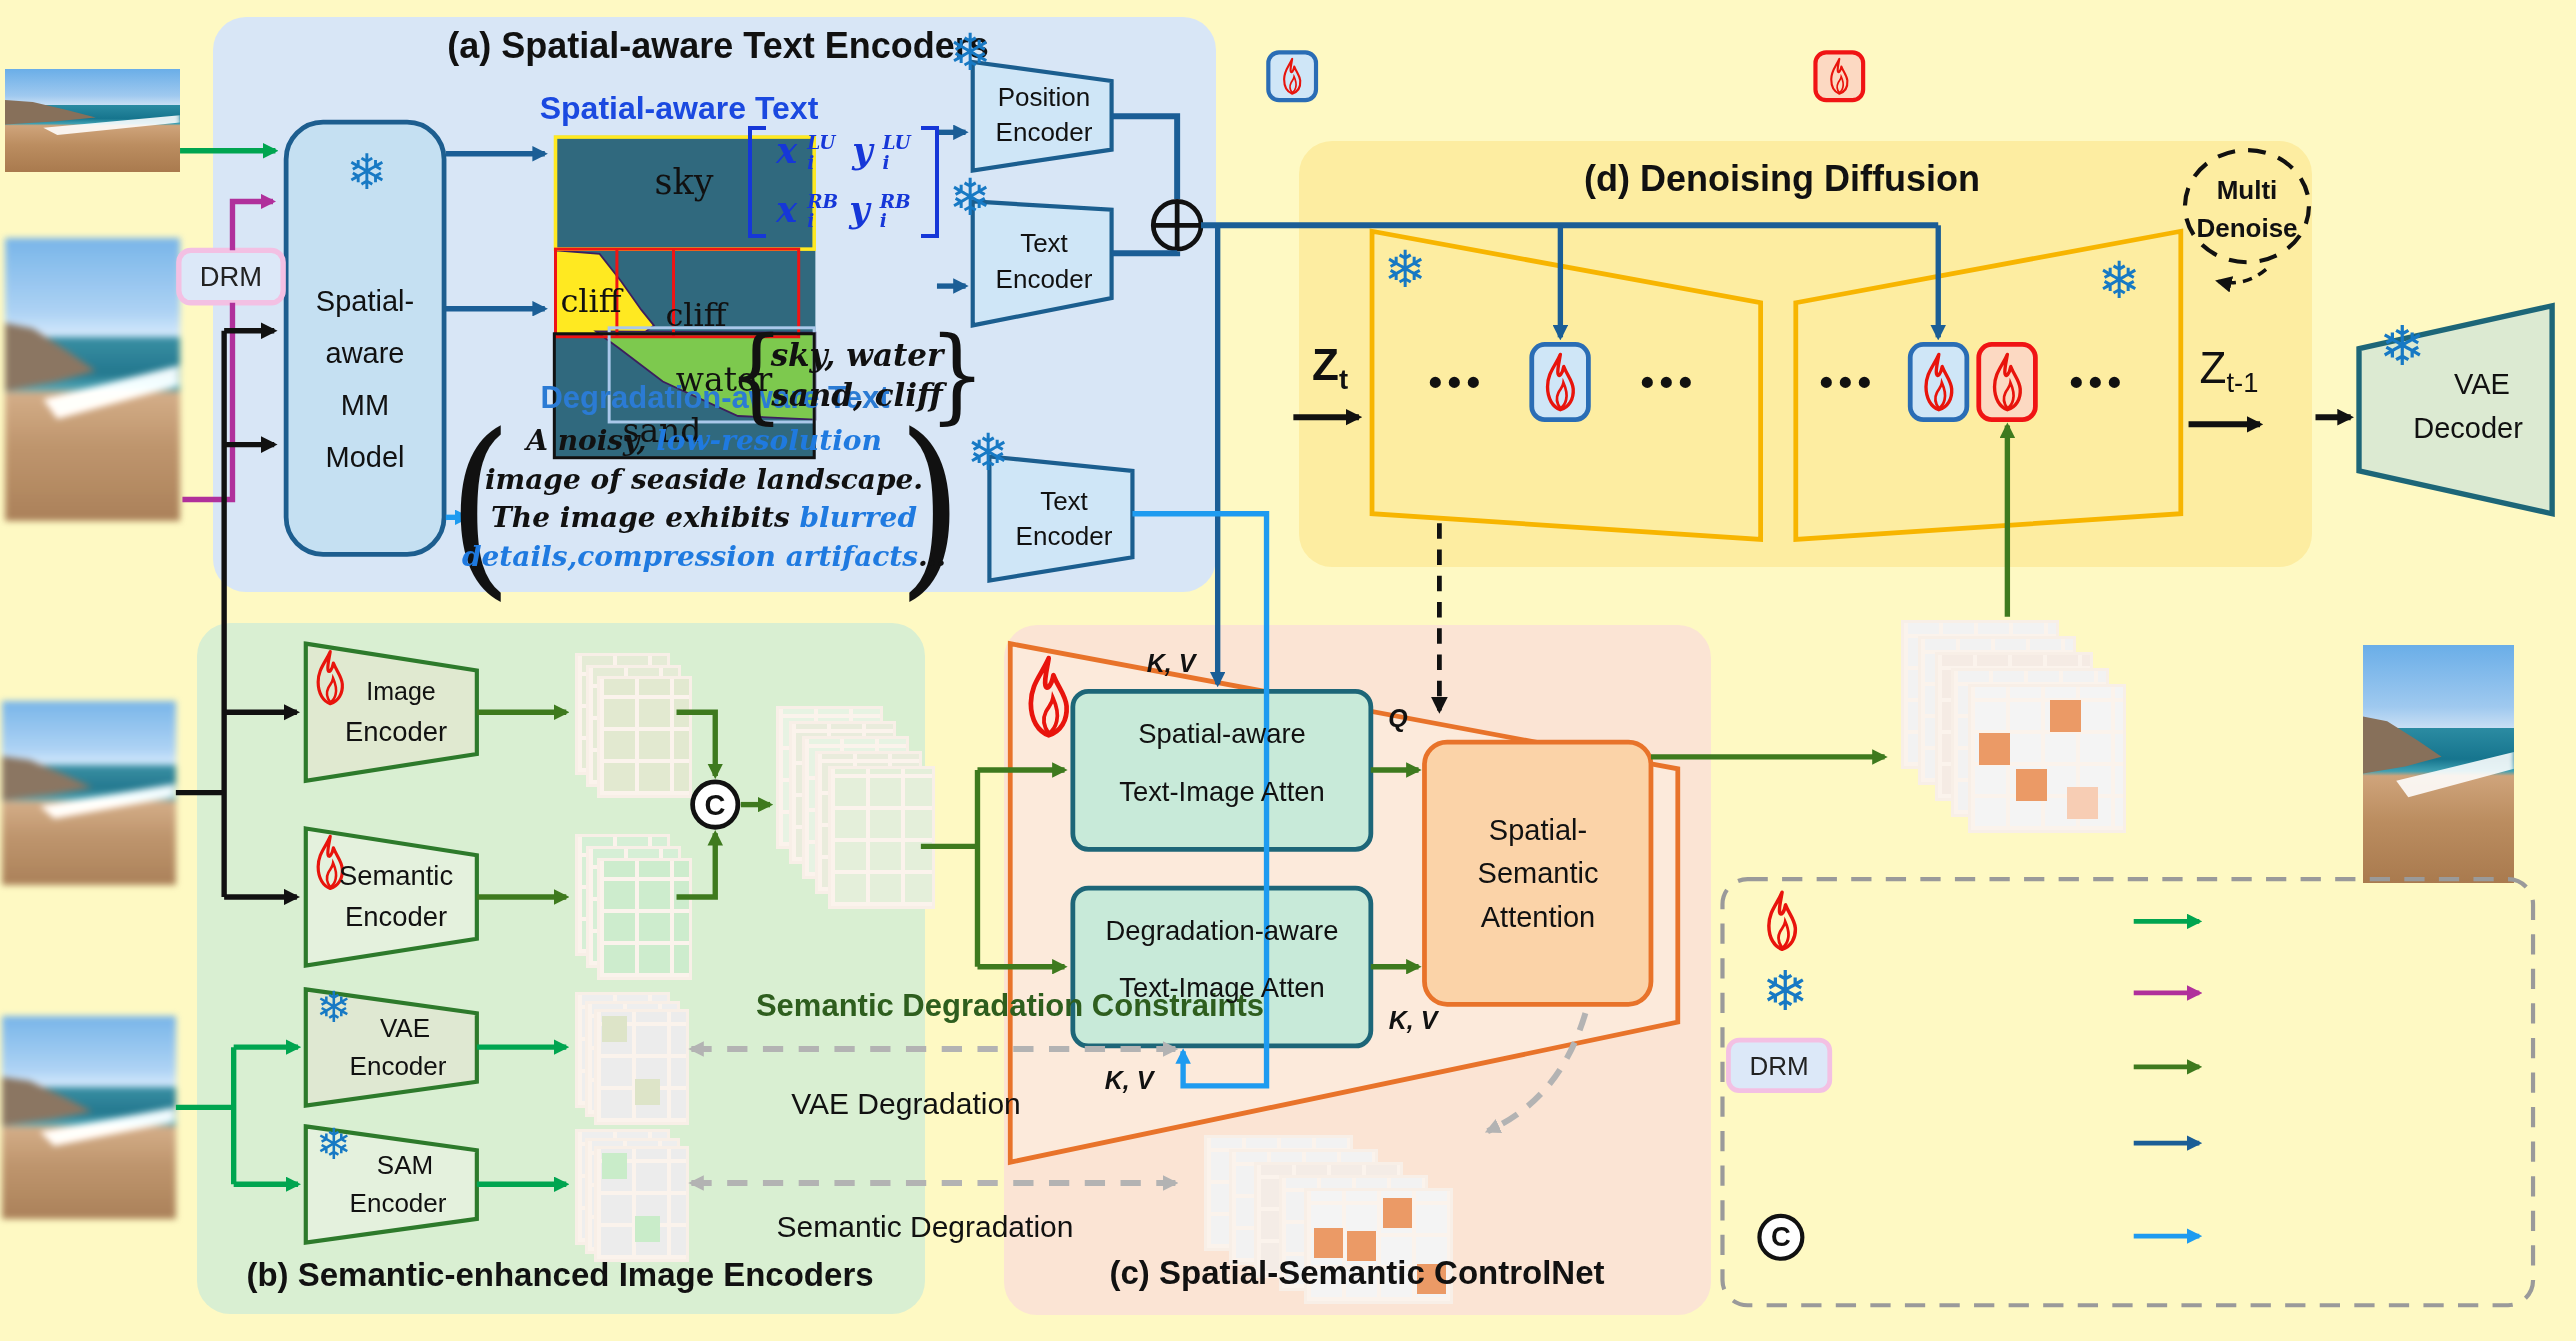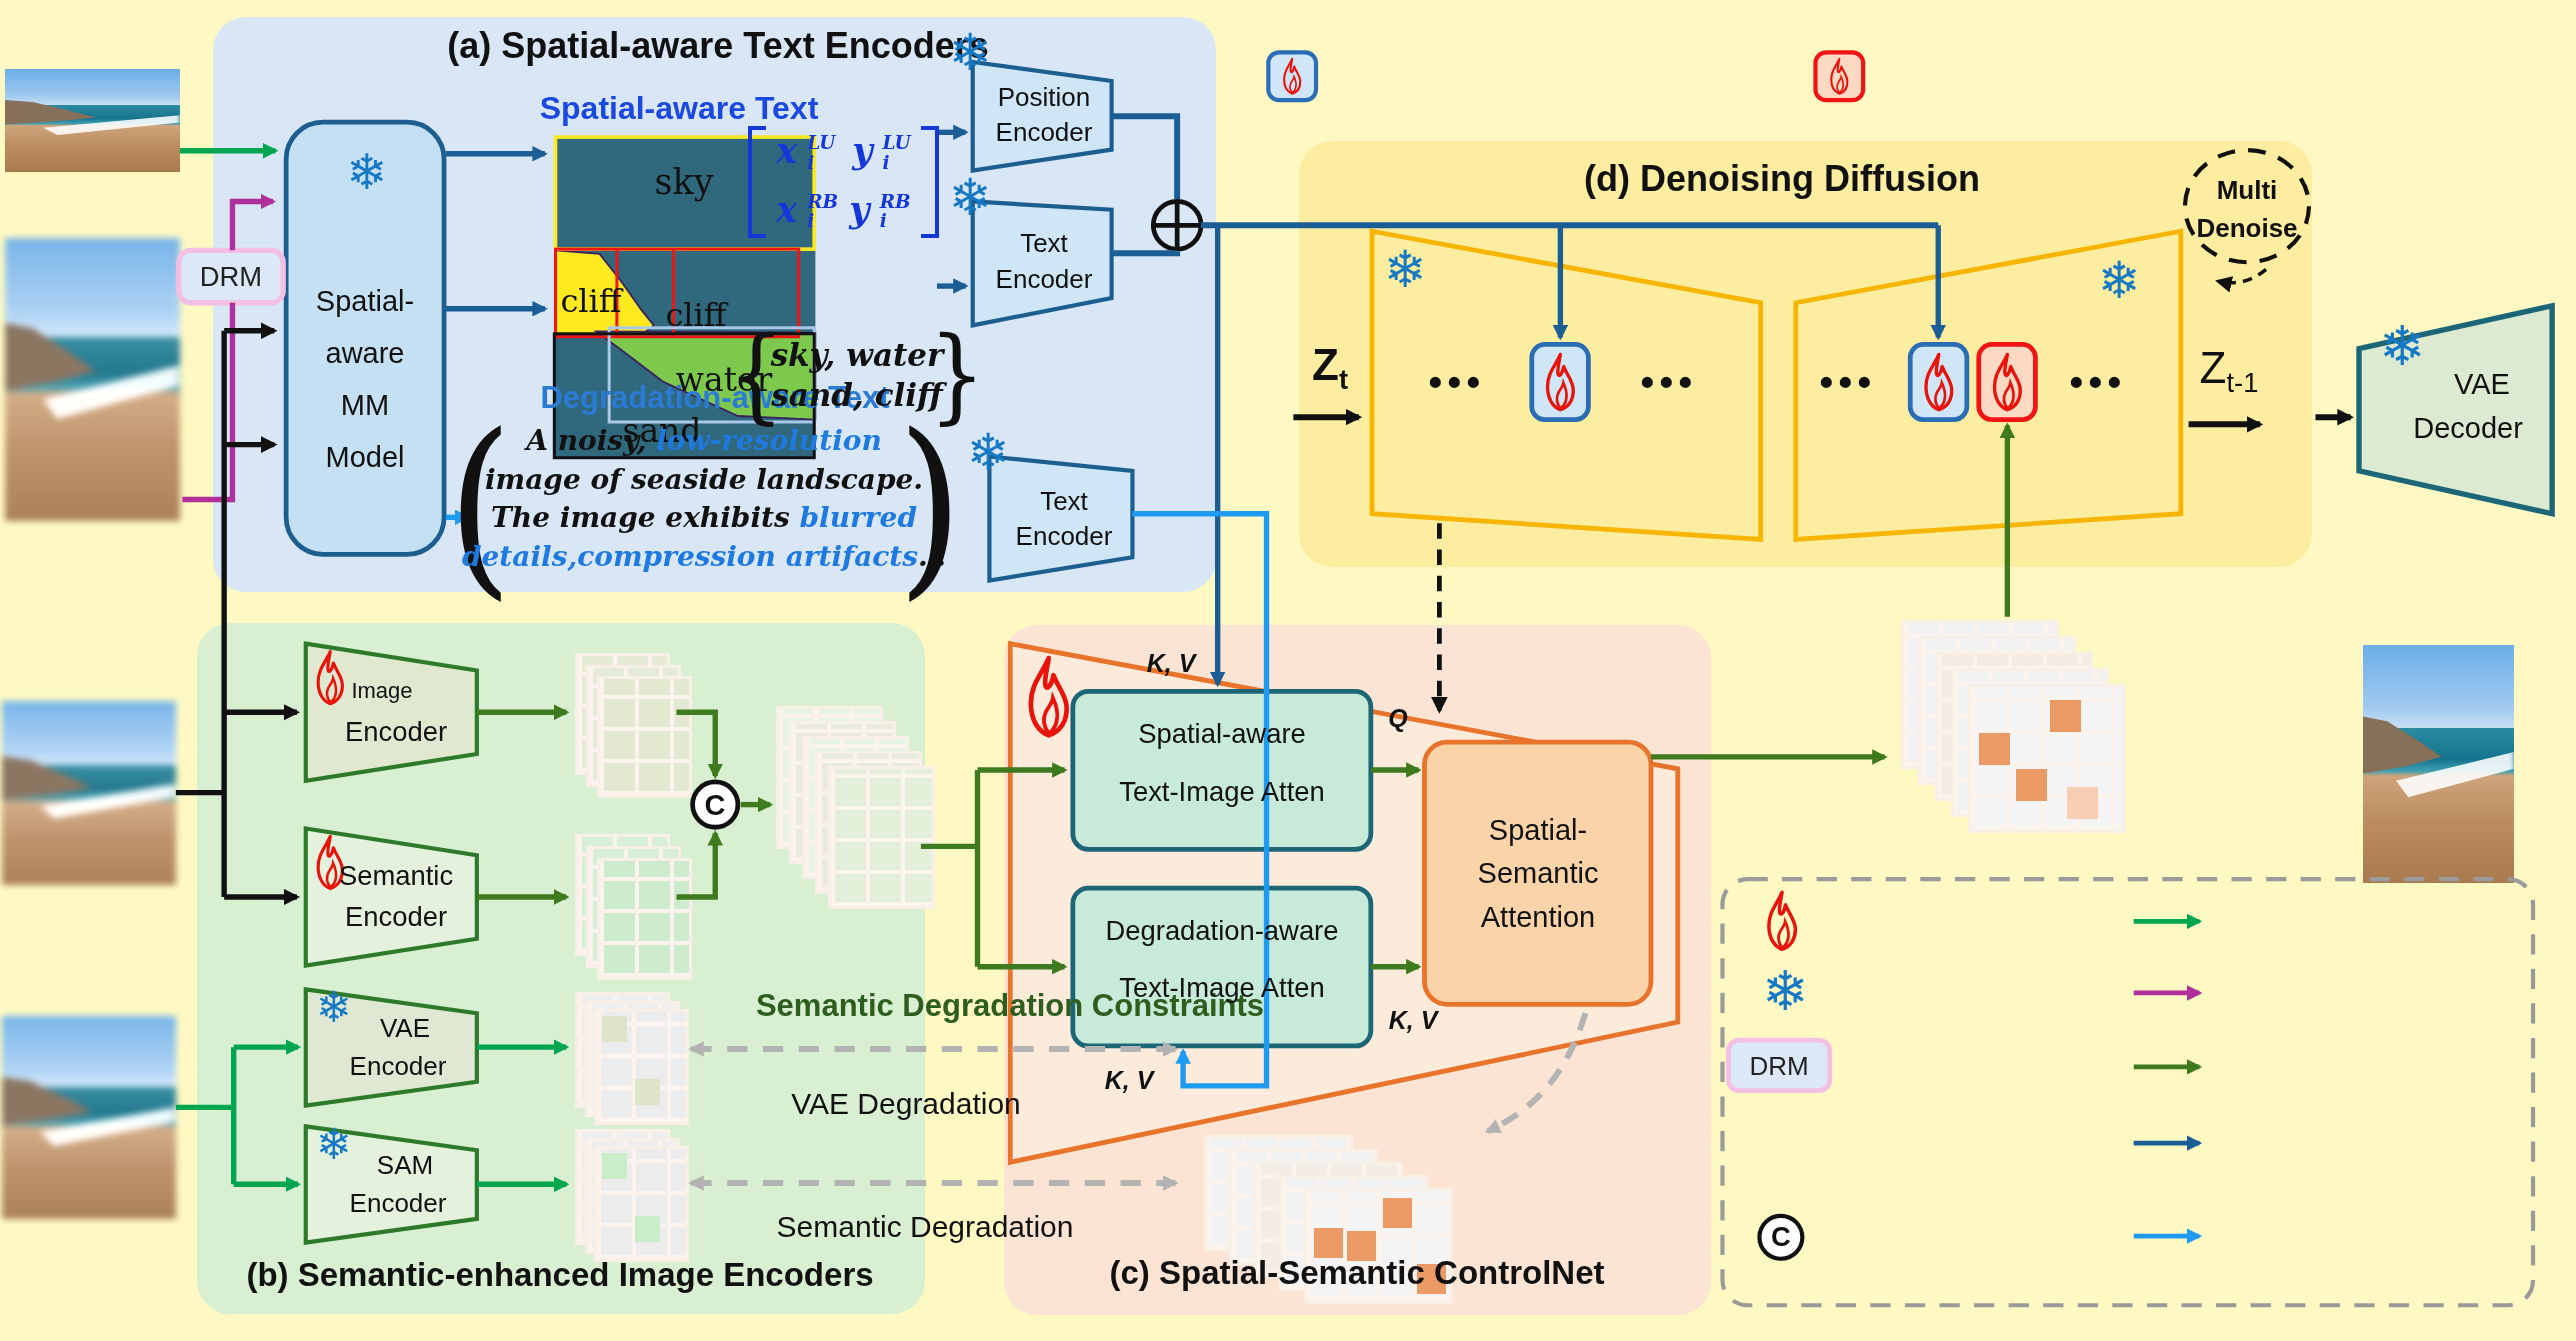--- a/index.html
+++ b/index.html
@@ -356,21 +356,21 @@
   <div class="snow" style="left:2119px;top:280px;font-size:51px">❄</div>
   <div class="txt toplayer" style="left:1330px;top:368px;font-size:44px;font-weight:700">
     <span>Z</span><sub style="font-size:27.4px">t</sub></div>
   <div class="txt toplayer" style="left:2229px;top:371px;font-size:44px;font-weight:400">
     <span>Z</span><sub style="font-size:27.4px">t-1</sub></div>
   <div class="dots" style="left:1457px;top:381px">•••</div>
   <div class="dots" style="left:1669px;top:381px">•••</div>
   <div class="dots" style="left:1848px;top:381px">•••</div>
   <div class="dots" style="left:2098px;top:381px">•••</div>
 
-  <div class="txt toplayer" style="left:382px;top:691px;font-size:22px">Image</div>
+  <div class="txt toplayer" style="left:401px;top:691px;font-size:25px">Image</div>
   <div class="txt toplayer" style="left:396px;top:732px;font-size:27.4px">Encoder</div>
   <div class="txt toplayer" style="left:396px;top:876px;font-size:27.4px">Semantic</div>
   <div class="txt toplayer" style="left:396px;top:917px;font-size:27.4px">Encoder</div>
   <div class="snow" style="left:334px;top:1007px;font-size:43px">❄</div>
   <div class="txt toplayer" style="left:405px;top:1028px;font-size:26px">VAE</div>
   <div class="txt toplayer" style="left:398px;top:1066px;font-size:26px">Encoder</div>
   <div class="snow" style="left:334px;top:1144px;font-size:43px">❄</div>
   <div class="txt toplayer" style="left:405px;top:1165px;font-size:26px">SAM</div>
   <div class="txt toplayer" style="left:398px;top:1203px;font-size:26px">Encoder</div>
   <div class="txt toplayer" style="left:715px;top:805px;font-size:29px;font-weight:700">C</div>

